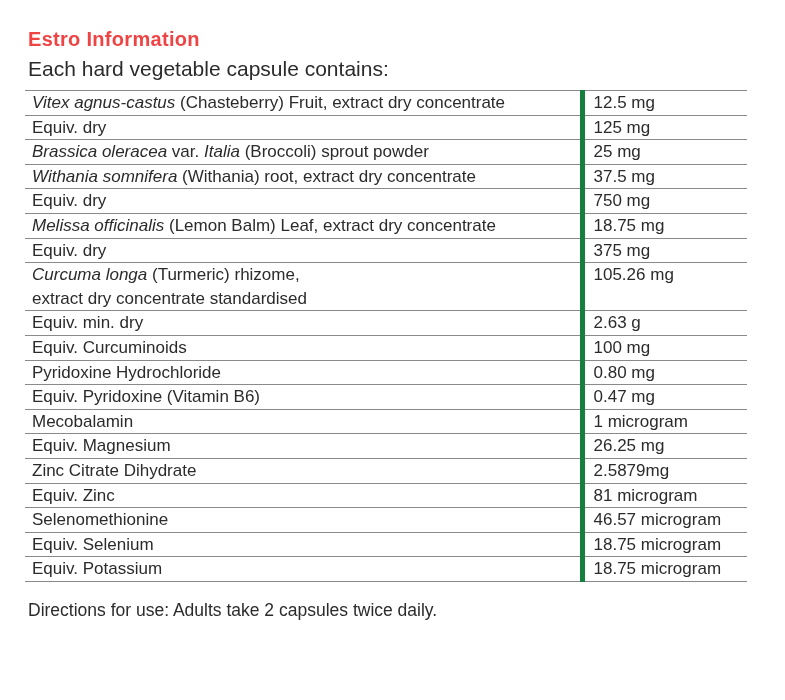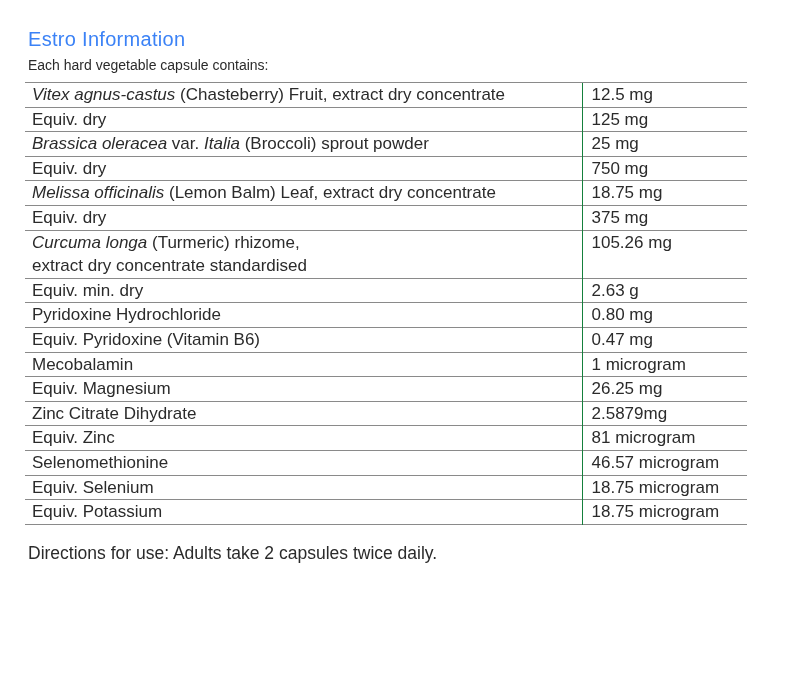--- a/index.html
+++ b/index.html
@@ -12,27 +12,27 @@
     height: 700px;
     font-family: "Liberation Sans", "DejaVu Sans", sans-serif;
     color: #2b2b2b;
     overflow: hidden;
   }
   .page {
     padding: 28px 0 0 25px;
   }
   .page-title {
     font-size: 20px;
-    font-weight: 400;
+    font-weight: 700;
     letter-spacing: 0.3px;
     margin: 0 0 6px 3px;
-    color: #3b82f6;
+    color: #ef4444;
   }
   .subtitle {
-    font-size: 14px;
+    font-size: 21px;
     margin: 0 0 9px 3px;
     color: #2b2b2b;
   }
   table.ingredients {
     border-collapse: collapse;
     table-layout: fixed;
     width: 722px;
     border-bottom: 1px solid #8a8a8a;
   }
   col.name-col   { width: 557px; }
@@ -40,21 +40,21 @@
   td {
     border-top: 1px solid #8a8a8a;
     font-size: 17px;
     vertical-align: top;
     padding: 0;
   }
   td.name-cell {
     padding-left: 7px;
   }
   td.amount-cell {
-    border-left: 1px solid #15803d;
+    border-left: 5px solid #15803d;
     padding-left: 9px;
   }
   .cell-line {
     line-height: 23.6px;
     height: 23.6px;
     white-space: nowrap;
   }
   em {
   }
   .directions {
@@ -95,20 +95,28 @@
         <tr>
           <td class="name-cell">
             <div class="cell-line"><em>Brassica oleracea</em><span> var. </span><em>Italia</em><span> (Broccoli) sprout powder</span></div>
           </td>
           <td class="amount-cell">
             <div class="cell-line">25 mg</div>
           </td>
         </tr>
         <tr>
           <td class="name-cell">
+            <div class="cell-line"><em>Withania somnifera</em><span> (Withania) root, extract dry concentrate</span></div>
+          </td>
+          <td class="amount-cell">
+            <div class="cell-line">37.5 mg</div>
+          </td>
+        </tr>
+        <tr>
+          <td class="name-cell">
             <div class="cell-line"><span>Equiv. dry</span></div>
           </td>
           <td class="amount-cell">
             <div class="cell-line">750 mg</div>
           </td>
         </tr>
         <tr>
           <td class="name-cell">
             <div class="cell-line"><em>Melissa officinalis</em><span> (Lemon Balm) Leaf, extract dry concentrate</span></div>
           </td>
@@ -136,20 +144,28 @@
         <tr>
           <td class="name-cell">
             <div class="cell-line"><span>Equiv. min. dry</span></div>
           </td>
           <td class="amount-cell">
             <div class="cell-line">2.63 g</div>
           </td>
         </tr>
         <tr>
           <td class="name-cell">
+            <div class="cell-line"><span>Equiv. Curcuminoids</span></div>
+          </td>
+          <td class="amount-cell">
+            <div class="cell-line">100 mg</div>
+          </td>
+        </tr>
+        <tr>
+          <td class="name-cell">
             <div class="cell-line"><span>Pyridoxine Hydrochloride</span></div>
           </td>
           <td class="amount-cell">
             <div class="cell-line">0.80 mg</div>
           </td>
         </tr>
         <tr>
           <td class="name-cell">
             <div class="cell-line"><span>Equiv. Pyridoxine (Vitamin B6)</span></div>
           </td>

